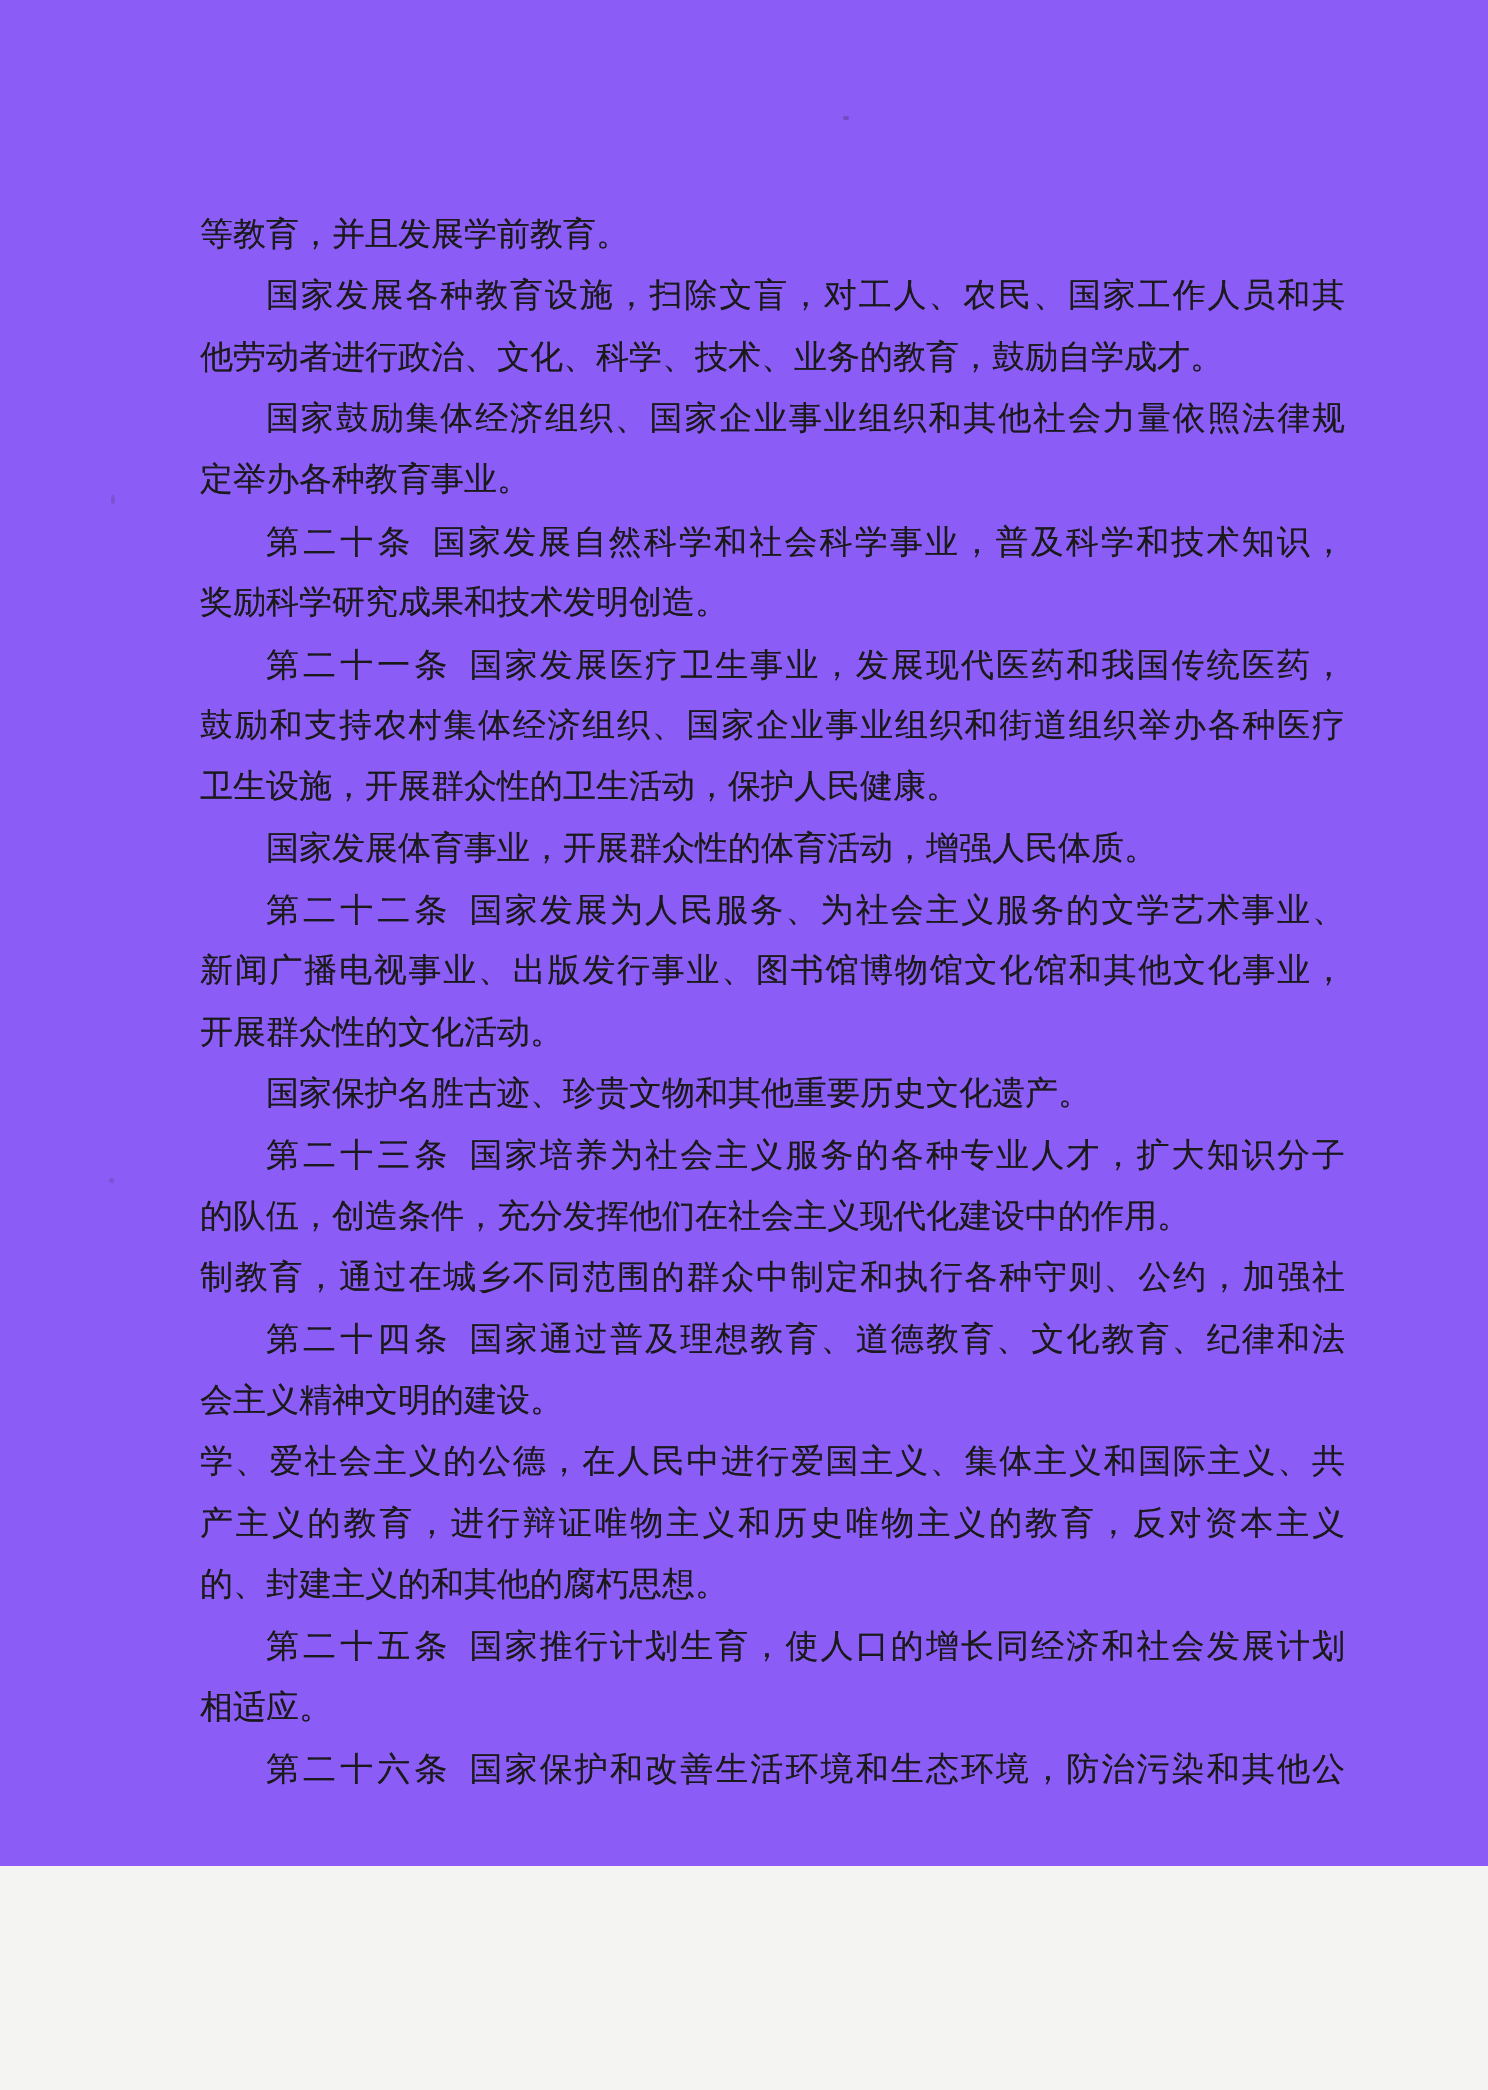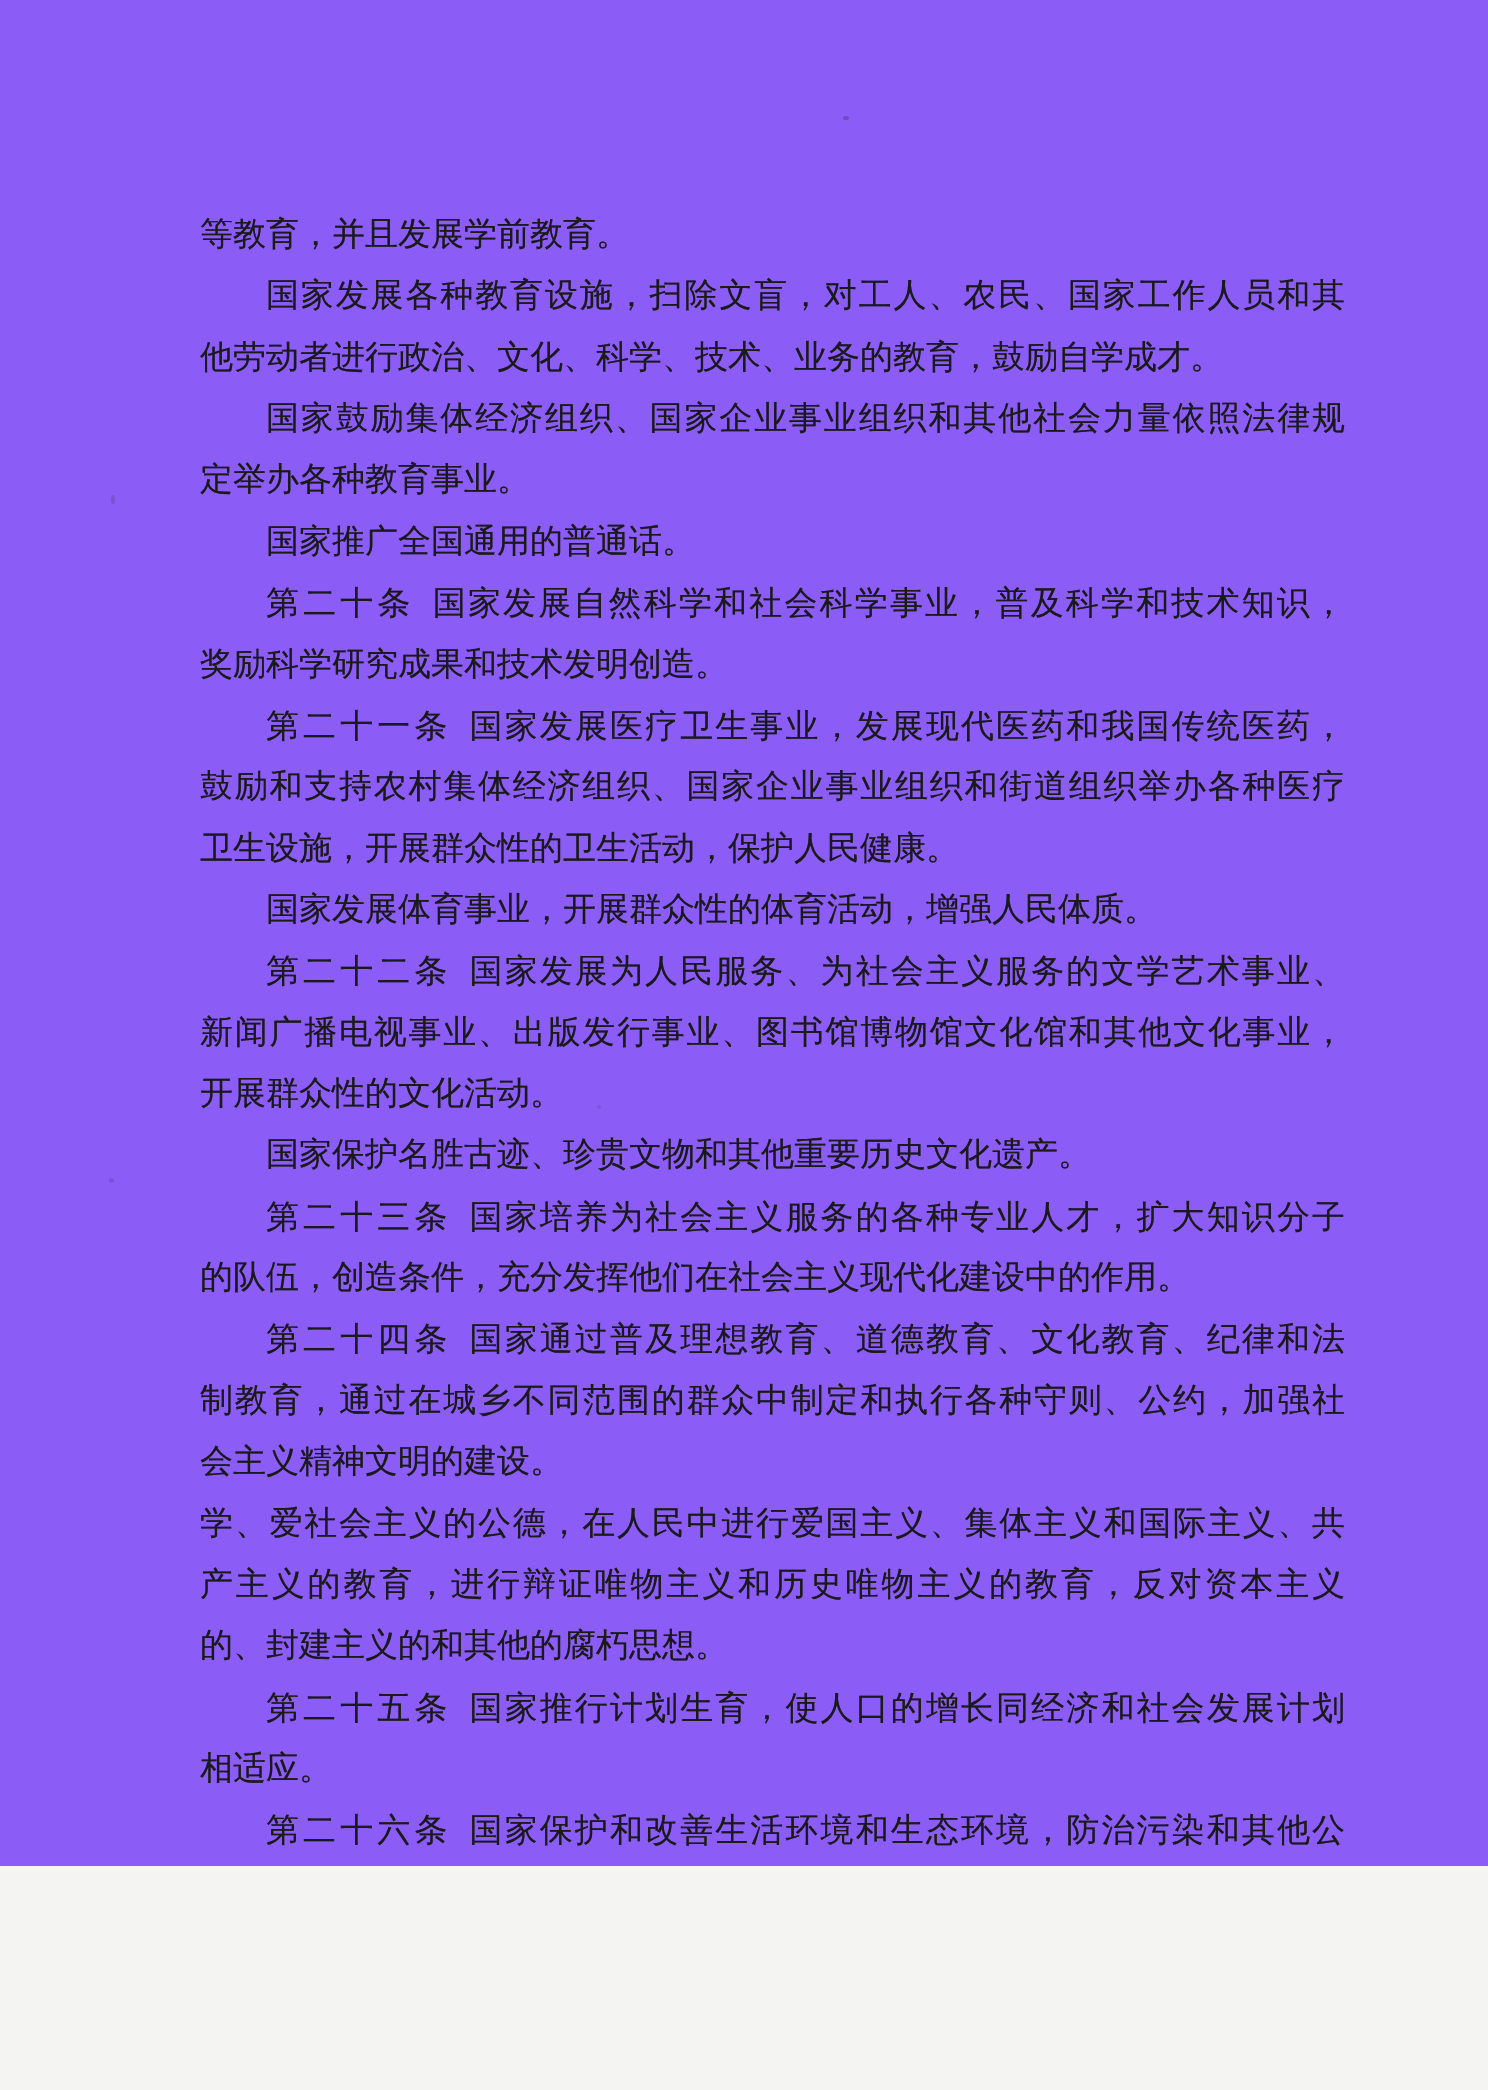--- a/index.html
+++ b/index.html
@@ -51,35 +51,34 @@
 </head>
 <body>
 
 <div class="page">
   <div class="text-block">
       <div class="line"><span>等教育，并且发展学前教育。</span></div>
       <div class="line indent justify"><span>国家发展各种教育设施，扫除文盲，对工人、农民、国家工作人员和其</span></div>
       <div class="line"><span>他劳动者进行政治、文化、科学、技术、业务的教育，鼓励自学成才。</span></div>
       <div class="line indent justify"><span>国家鼓励集体经济组织、国家企业事业组织和其他社会力量依照法律规</span></div>
       <div class="line"><span>定举办各种教育事业。</span></div>
-      <div class="line indent"><span>国家推广全国通用的普通话。</span></div>
       <div class="line indent justify"><span class="article-label">第二十条</span><span>国家发展自然科学和社会科学事业，普及科学和技术知识，</span></div>
       <div class="line"><span>奖励科学研究成果和技术发明创造。</span></div>
       <div class="line indent justify"><span class="article-label">第二十一条</span><span>国家发展医疗卫生事业，发展现代医药和我国传统医药，</span></div>
       <div class="line justify"><span>鼓励和支持农村集体经济组织、国家企业事业组织和街道组织举办各种医疗</span></div>
       <div class="line"><span>卫生设施，开展群众性的卫生活动，保护人民健康。</span></div>
       <div class="line indent"><span>国家发展体育事业，开展群众性的体育活动，增强人民体质。</span></div>
       <div class="line indent justify"><span class="article-label">第二十二条</span><span>国家发展为人民服务、为社会主义服务的文学艺术事业、</span></div>
       <div class="line justify"><span>新闻广播电视事业、出版发行事业、图书馆博物馆文化馆和其他文化事业，</span></div>
       <div class="line"><span>开展群众性的文化活动。</span></div>
       <div class="line indent"><span>国家保护名胜古迹、珍贵文物和其他重要历史文化遗产。</span></div>
       <div class="line indent justify"><span class="article-label">第二十三条</span><span>国家培养为社会主义服务的各种专业人才，扩大知识分子</span></div>
       <div class="line"><span>的队伍，创造条件，充分发挥他们在社会主义现代化建设中的作用。</span></div>
+      <div class="line justify"><span>制教育，通过在城乡不同范围的群众中制定和执行各种守则、公约，加强社</span></div>
       <div class="line indent justify"><span class="article-label">第二十四条</span><span>国家通过普及理想教育、道德教育、文化教育、纪律和法</span></div>
-      <div class="line justify"><span>制教育，通过在城乡不同范围的群众中制定和执行各种守则、公约，加强社</span></div>
       <div class="line"><span>会主义精神文明的建设。</span></div>
       <div class="line justify"><span>学、爱社会主义的公德，在人民中进行爱国主义、集体主义和国际主义、共</span></div>
       <div class="line justify"><span>产主义的教育，进行辩证唯物主义和历史唯物主义的教育，反对资本主义</span></div>
       <div class="line"><span>的、封建主义的和其他的腐朽思想。</span></div>
       <div class="line indent justify"><span class="article-label">第二十五条</span><span>国家推行计划生育，使人口的增长同经济和社会发展计划</span></div>
       <div class="line"><span>相适应。</span></div>
       <div class="line indent justify"><span class="article-label">第二十六条</span><span>国家保护和改善生活环境和生态环境，防治污染和其他公</span></div>
     </div>
 
   <div class="footer">

